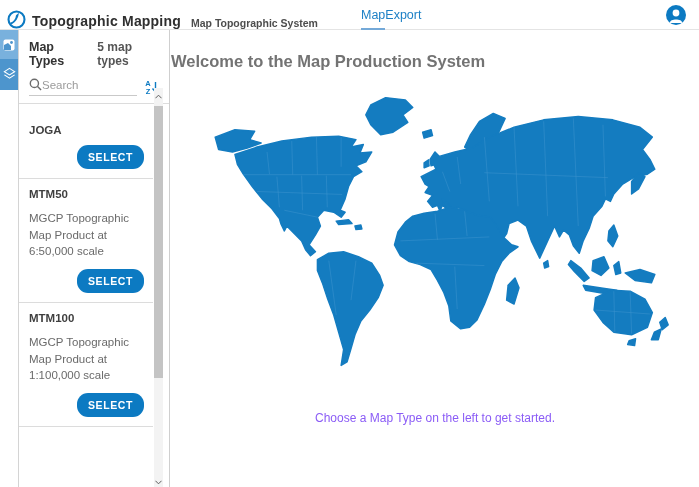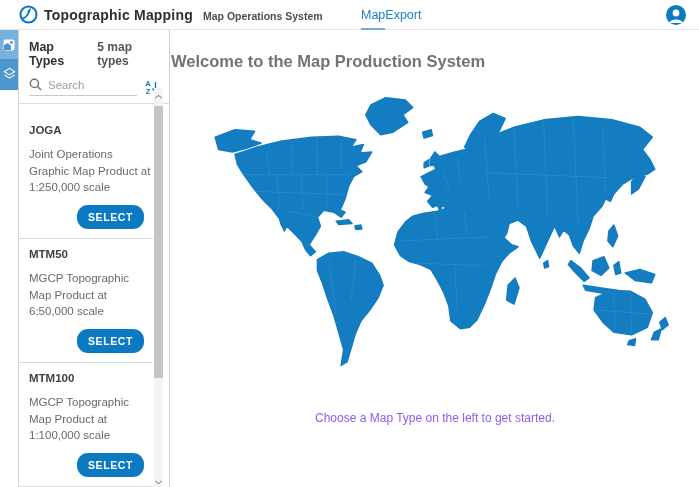--- a/index.html
+++ b/index.html
@@ -2,21 +2,21 @@
 <html><head>
 <meta charset="utf-8">
 <style>
   * { margin:0; padding:0; box-sizing:border-box; }
   html,body { width:699px; height:487px; overflow:hidden; background:#fff;
               font-family:"Liberation Sans", sans-serif; color:#323232; }
 
   
   .header { position:absolute; top:0; left:0; width:699px; height:30px;
             background:#fff; border-bottom:1px solid #e4e4e4;
-            display:flex; align-items:center; padding-left:19px; z-index:5; }
+            display:flex; align-items:flex-end; padding-left:7px; z-index:5; }
   .logo { width:19px; height:19px; flex:0 0 auto; }
   .app-title { margin-left:6px; font-size:14px; font-weight:700; color:#2f2f2f; letter-spacing:.2px; }
   .app-subtitle { margin-left:10px; font-size:10.5px; font-weight:700; color:#4d4d4d; padding-top:2px; }
   .tabs { position:absolute; left:361px; top:0; height:30px; display:flex; }
   .tab { font-size:12.5px; color:#1d80c6; display:flex; align-items:center;
          border-bottom:2px solid transparent; padding-top:1px; cursor:pointer; }
   .tab.active { border-bottom-color:#74a9d8; }
   .avatar { position:absolute; right:13px; top:5px; width:20px; height:20px; }
 
   
@@ -30,21 +30,21 @@
   .panel { position:absolute; left:19px; top:30px; bottom:0; width:151px;
            background:#fff; border-right:1px solid #cfcfcf; }
   .panel-head { display:flex; align-items:baseline; justify-content:space-between;
                 padding:10px 7px 0 10px;gap:9px; }
   .panel-title { font-size:12.5px; font-weight:700; color:#333; }
   .panel-count { font-size:12px; color:#555;font-weight:bold; }
   .search-row { display:flex; align-items:center; margin:10px 8px 0 10px; }
   .search-box { display:flex; align-items:center; flex:1 1 auto;
                 border-bottom:1px solid #c9c9c9; padding-bottom:4px; }
   .search-input { border:none; outline:none; width:84px; font-size:11.5px;
-                  font-family:"Liberation Sans",sans-serif; color:#444; margin-left:6px; }
+                  font-family:"Liberation Sans",sans-serif; color:#444; margin-left:0; }
   .search-input::placeholder { color:#9b9b9b; }
   .sort-icon { margin-left:8px; flex:0 0 auto; cursor:pointer; }
   .panel-divider { height:1px; background:#dcdcdc; margin-top:7px; }
 
   
   .list { position:absolute; top:85px; left:0; right:16px; bottom:0; overflow:hidden; }
   .item { padding:9px 4px 9px 10px; border-bottom:1px solid #dcdcdc; }
   .item-title { font-size:11.5px; font-weight:700; color:#3f3f3f; }
   .item-desc { font-size:11.5px; color:#6a6a6a; line-height:1.45; margin-top:10px; width:122px; }
   .item-btn-row { text-align:right; margin-top:9px; padding-right:5px; }
@@ -72,21 +72,21 @@
 </style>
 </head>
 <body>
 
 <div class="header">
   <svg class="logo" viewBox="0 0 20 20">
     <circle cx="10" cy="10" r="8.4" fill="none" stroke="#0c7ac2" stroke-width="2.2"></circle>
     <path d="M3.4 13.5 C 7 12.5, 9 9.5, 9.5 5.5 L 12.5 3 C 12 9, 9 13, 4.6 15.2 Z" fill="#0c7ac2"></path>
   </svg>
   <span class="app-title">Topographic Mapping</span>
-  <span class="app-subtitle">Map Operations System</span>
+  <span class="app-subtitle">Map Topographic System</span>
 
   <div class="tabs">
     <div class="tab active">Map</div>
     <div class="tab">Export</div>
   </div>
 
   <svg class="avatar" viewBox="0 0 20 20">
     <defs>
         <clipPath id="avclip">
           <circle cx="10" cy="10" r="10"></circle>
@@ -138,21 +138,20 @@
       <line x1="10.5" y1="3" x2="10.5" y2="12" stroke="#0c7ac2" stroke-width="1.4"></line>
       <path d="M7.5 9.5 L10.5 13 L13.5 9.5" fill="none" stroke="#0c7ac2" stroke-width="1.4"></path>
     </svg>
   </div>
   <div class="panel-divider"></div>
 
   <div class="list">
 
     <div class="item">
       <div class="item-title">JOGA</div>
-      <div class="item-desc">Joint Operations Graphic Map Product at 1:250,000 scale</div>
       <div class="item-btn-row"><button class="select-btn">SELECT</button></div>
     </div>
 
     <div class="item">
       <div class="item-title">MTM50</div>
       <div class="item-desc">MGCP Topographic Map Product at 6:50,000 scale</div>
       <div class="item-btn-row"><button class="select-btn">SELECT</button></div>
     </div>
 
     <div class="item">

